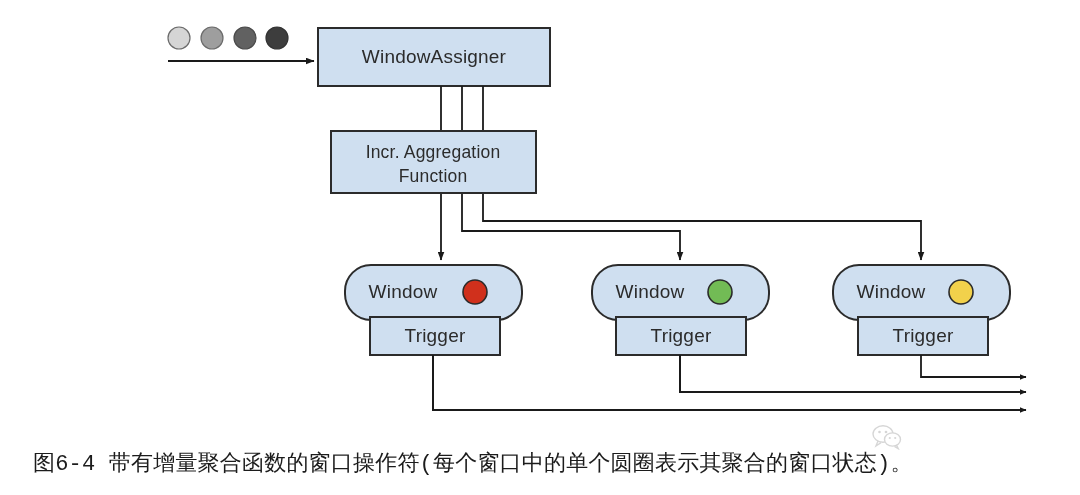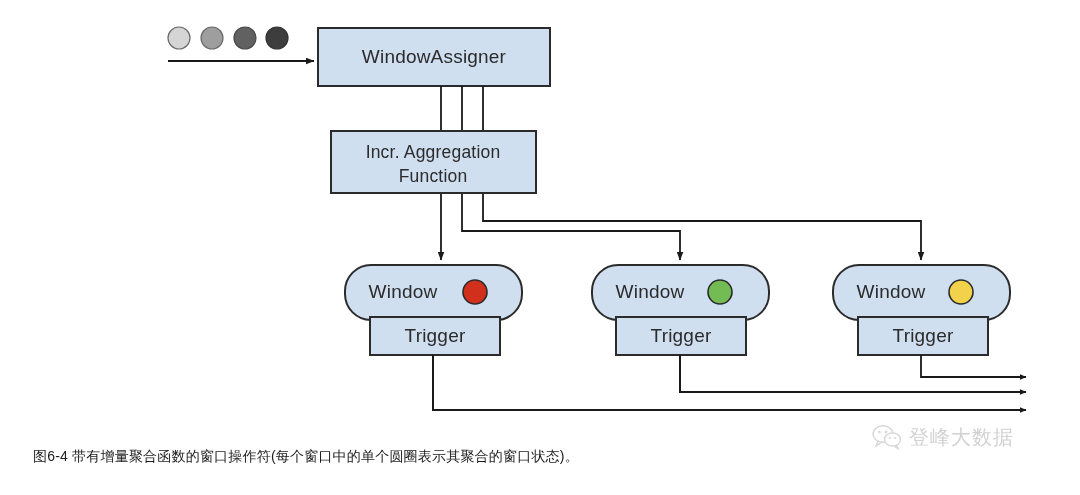--- a/index.html
+++ b/index.html
@@ -36,22 +36,22 @@
     letter-spacing: 0.2px;
   }
   .box-label.small {
     font-size: 17.5px;
   }
   .caption {
     position: absolute;
     left: 33px;
     top: 448px;
     width: 1010px;
-    font-family: Liberation Sans, sans-serif;
-    font-size: 14px;
+    font-family: Liberation Mono, monospace;
+    font-size: 22px;
     color: #1c1c1c;
     letter-spacing: 0.2px;
     white-space: nowrap;
   }
   .watermark {
     position: absolute;
     left: 872px;
     top: 419px;
     width: 200px;
     height: 36px;
@@ -151,18 +151,17 @@
     <svg class="wm-logo" width="30" height="26" viewBox="0 0 30 26">
       <ellipse cx="11" cy="10" rx="10" ry="8.2" fill="none" stroke="#9a9a9a" stroke-width="1.4"></ellipse>
       <path d="M 6 17 L 4 22 L 9 18.6" fill="none" stroke="#9a9a9a" stroke-width="1.4"></path>
       <circle cx="7.5" cy="8" r="1.3" fill="#9a9a9a"></circle>
       <circle cx="14" cy="8" r="1.3" fill="#9a9a9a"></circle>
       <ellipse cx="20.5" cy="15.5" rx="8" ry="6.6" fill="#ffffff" stroke="#9a9a9a" stroke-width="1.4"></ellipse>
       <path d="M 24.5 21 L 26.2 24.6 L 22.4 22.3" fill="none" stroke="#9a9a9a" stroke-width="1.4"></path>
       <circle cx="17.8" cy="14" r="1.1" fill="#9a9a9a"></circle>
       <circle cx="23.2" cy="14" r="1.1" fill="#9a9a9a"></circle>
     </svg>
-    <span class="wm-text">登峰大数据</span>
   </div>
 
   <div class="caption">图6-4 带有增量聚合函数的窗口操作符(每个窗口中的单个圆圈表示其聚合的窗口状态)。</div>
 
 </div>
 
 </body></html>

